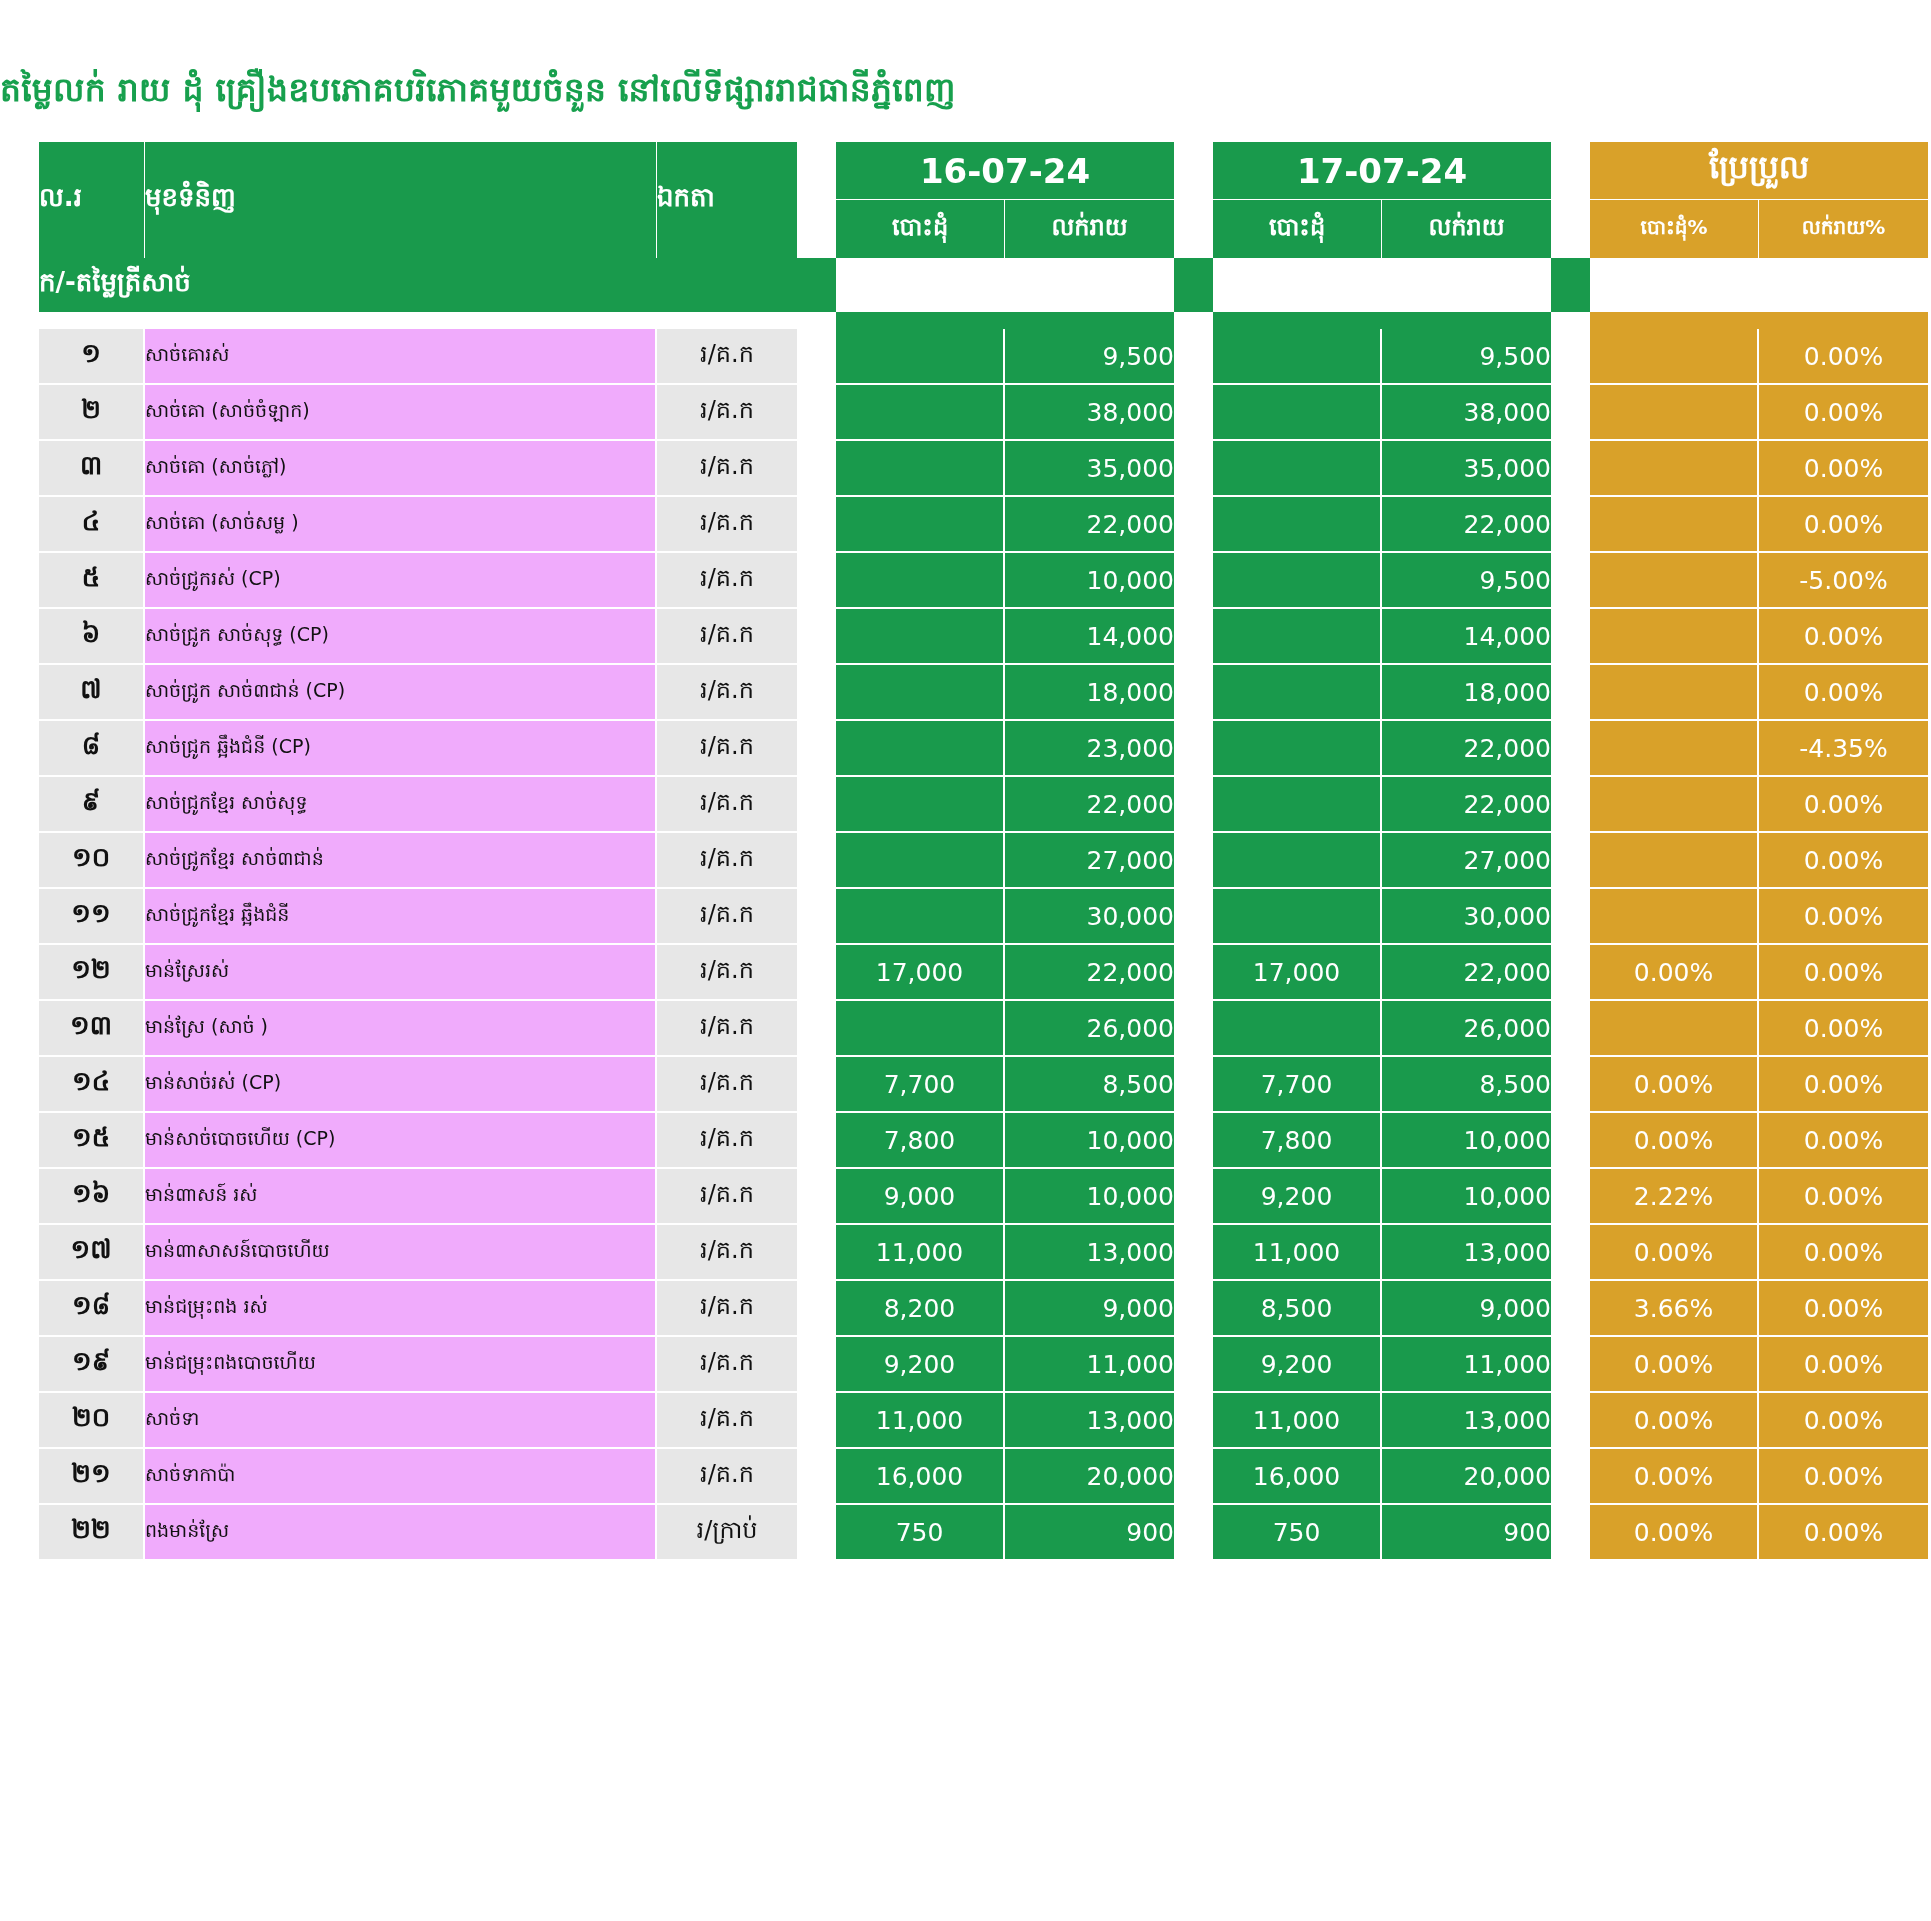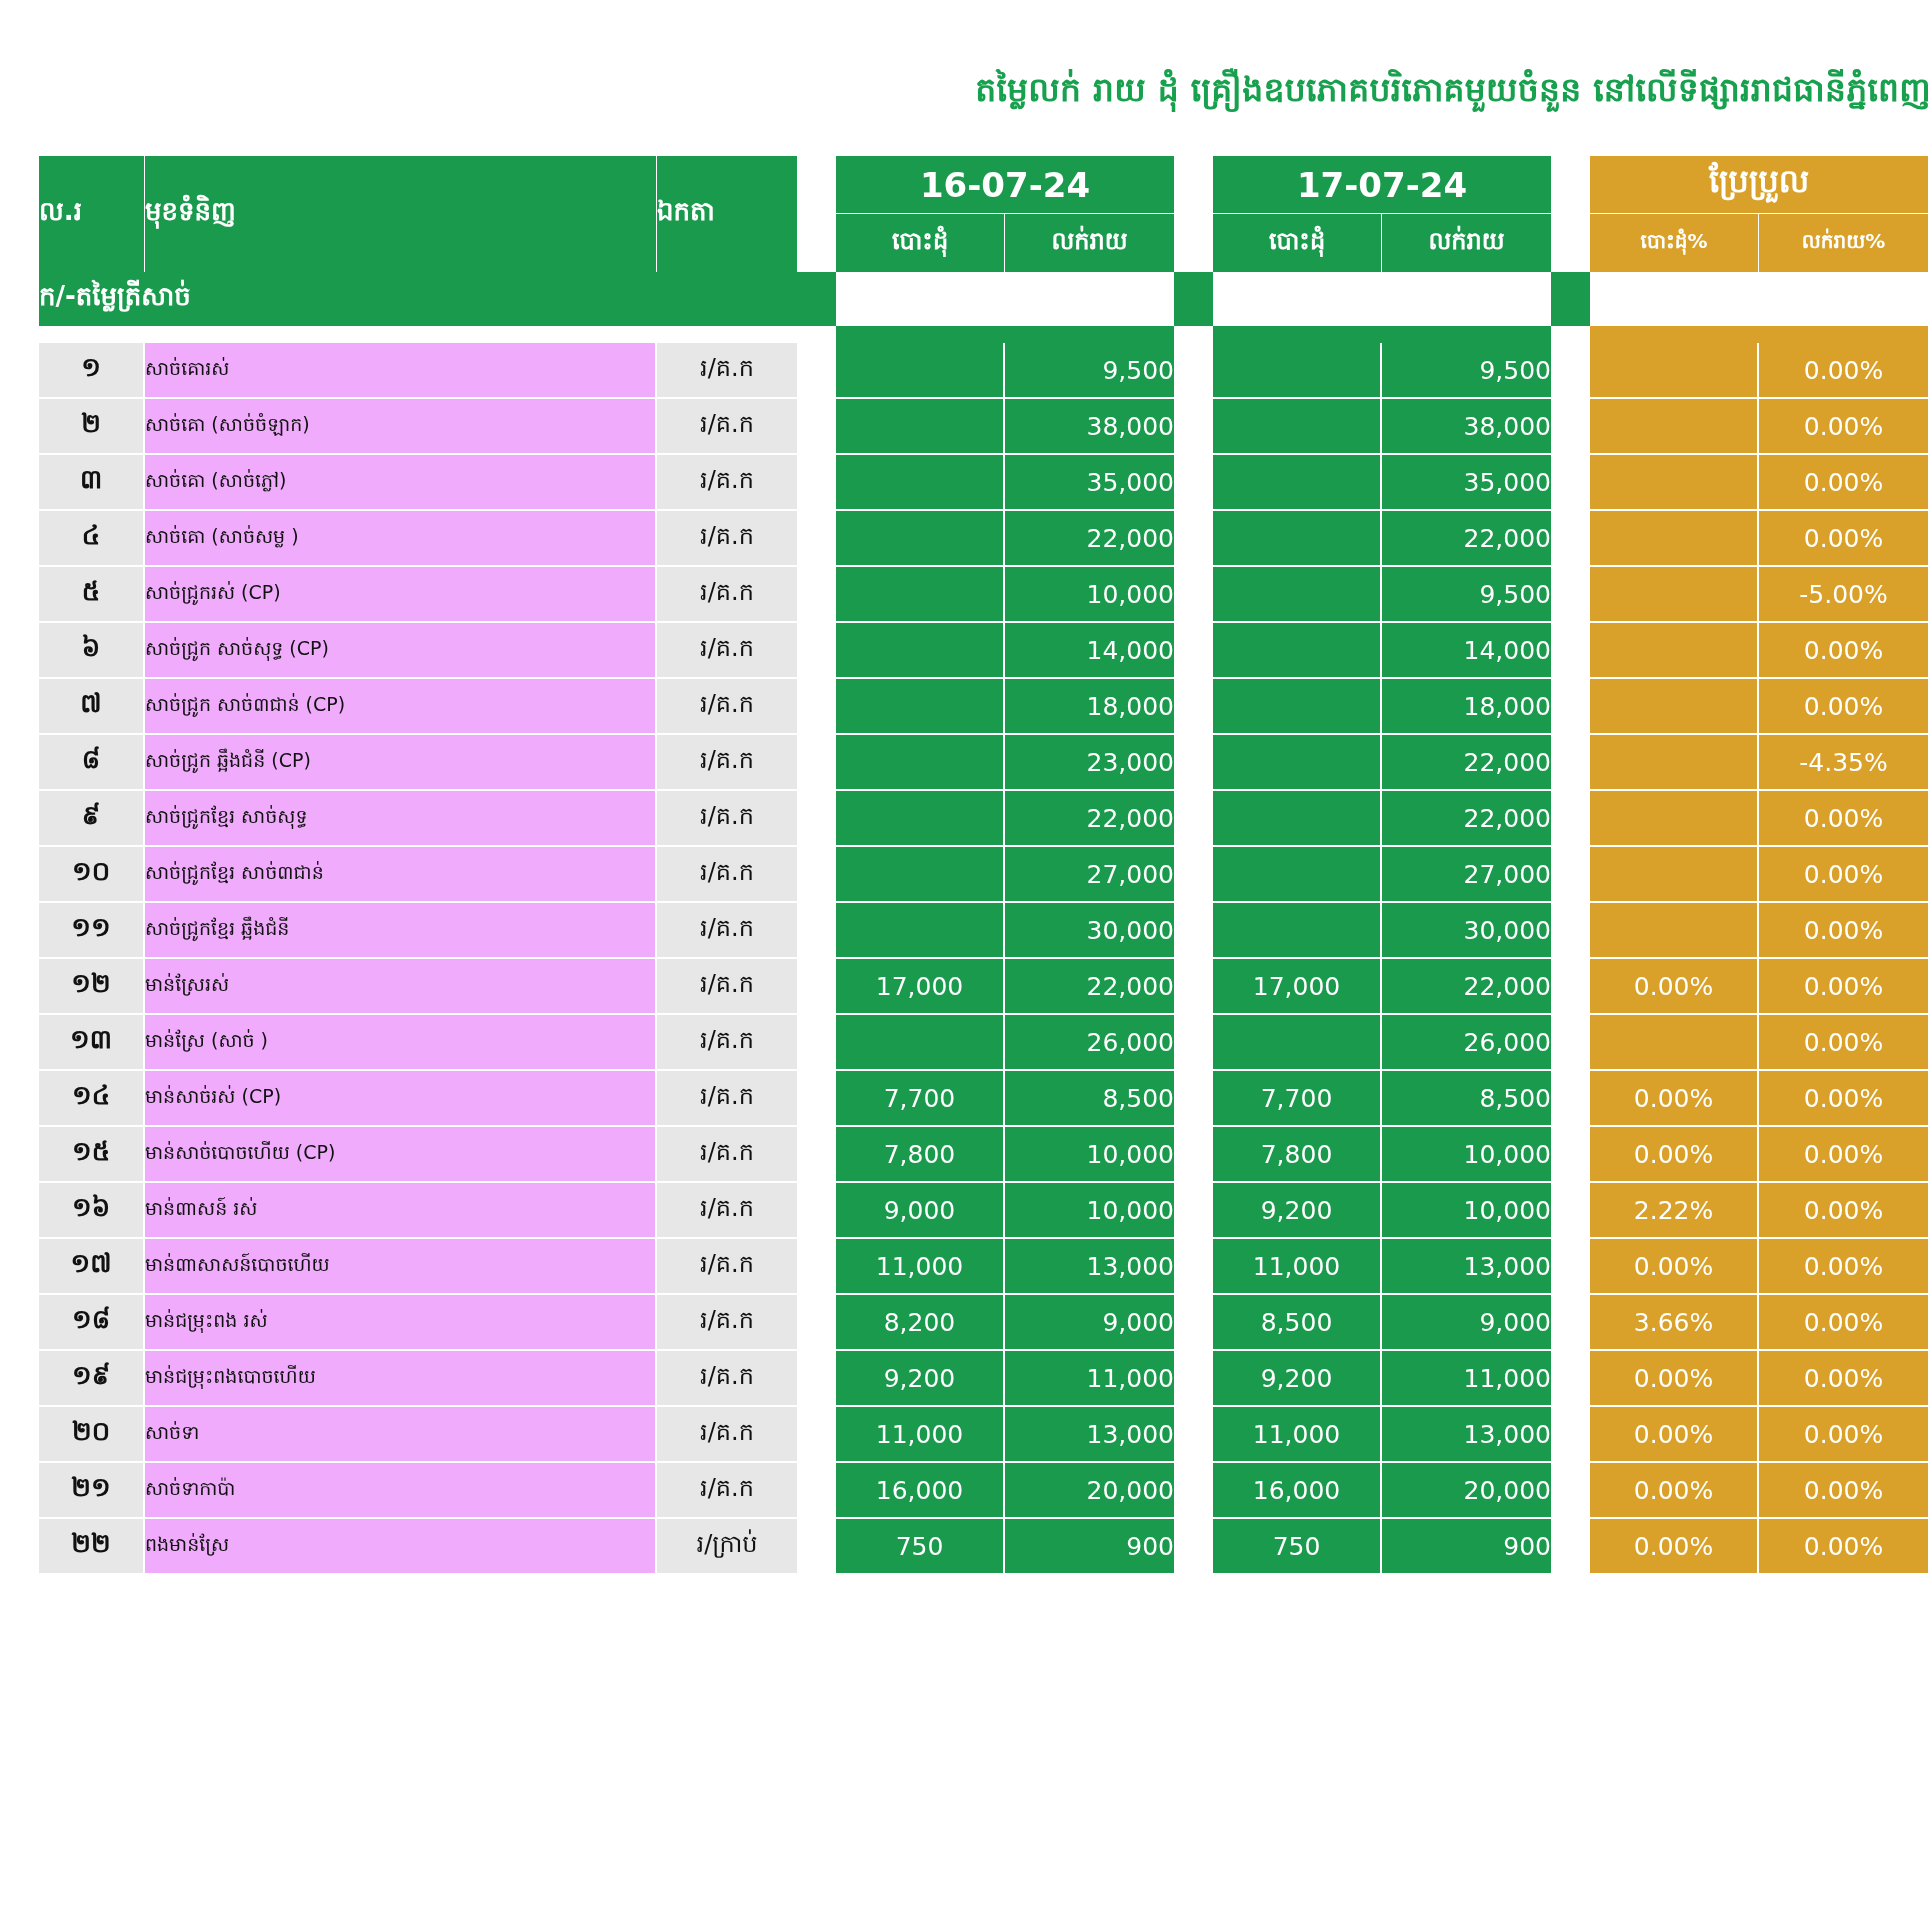--- a/index.html
+++ b/index.html
@@ -41,25 +41,25 @@
   }
   .brand-sub {
     color: #1a9d4f;
     font-size: 19.3px;
     line-height: 1.3;
     margin-top: 5.8px;
   }
 
   
   .page-title {
-    text-align: right;
+    text-align: left;
     color: #17a04d;
     font-size: 33px;
     font-weight: bold;
-    margin: 42px 0 39px 0;
+    margin: 42px 0 25px 0;
     letter-spacing: 0.3px;
   }
 
   
   .sheet {
     padding: 0 39px 39px 39px;
   }
   table.price {
     border-collapse: separate;
     border-spacing: 0;

